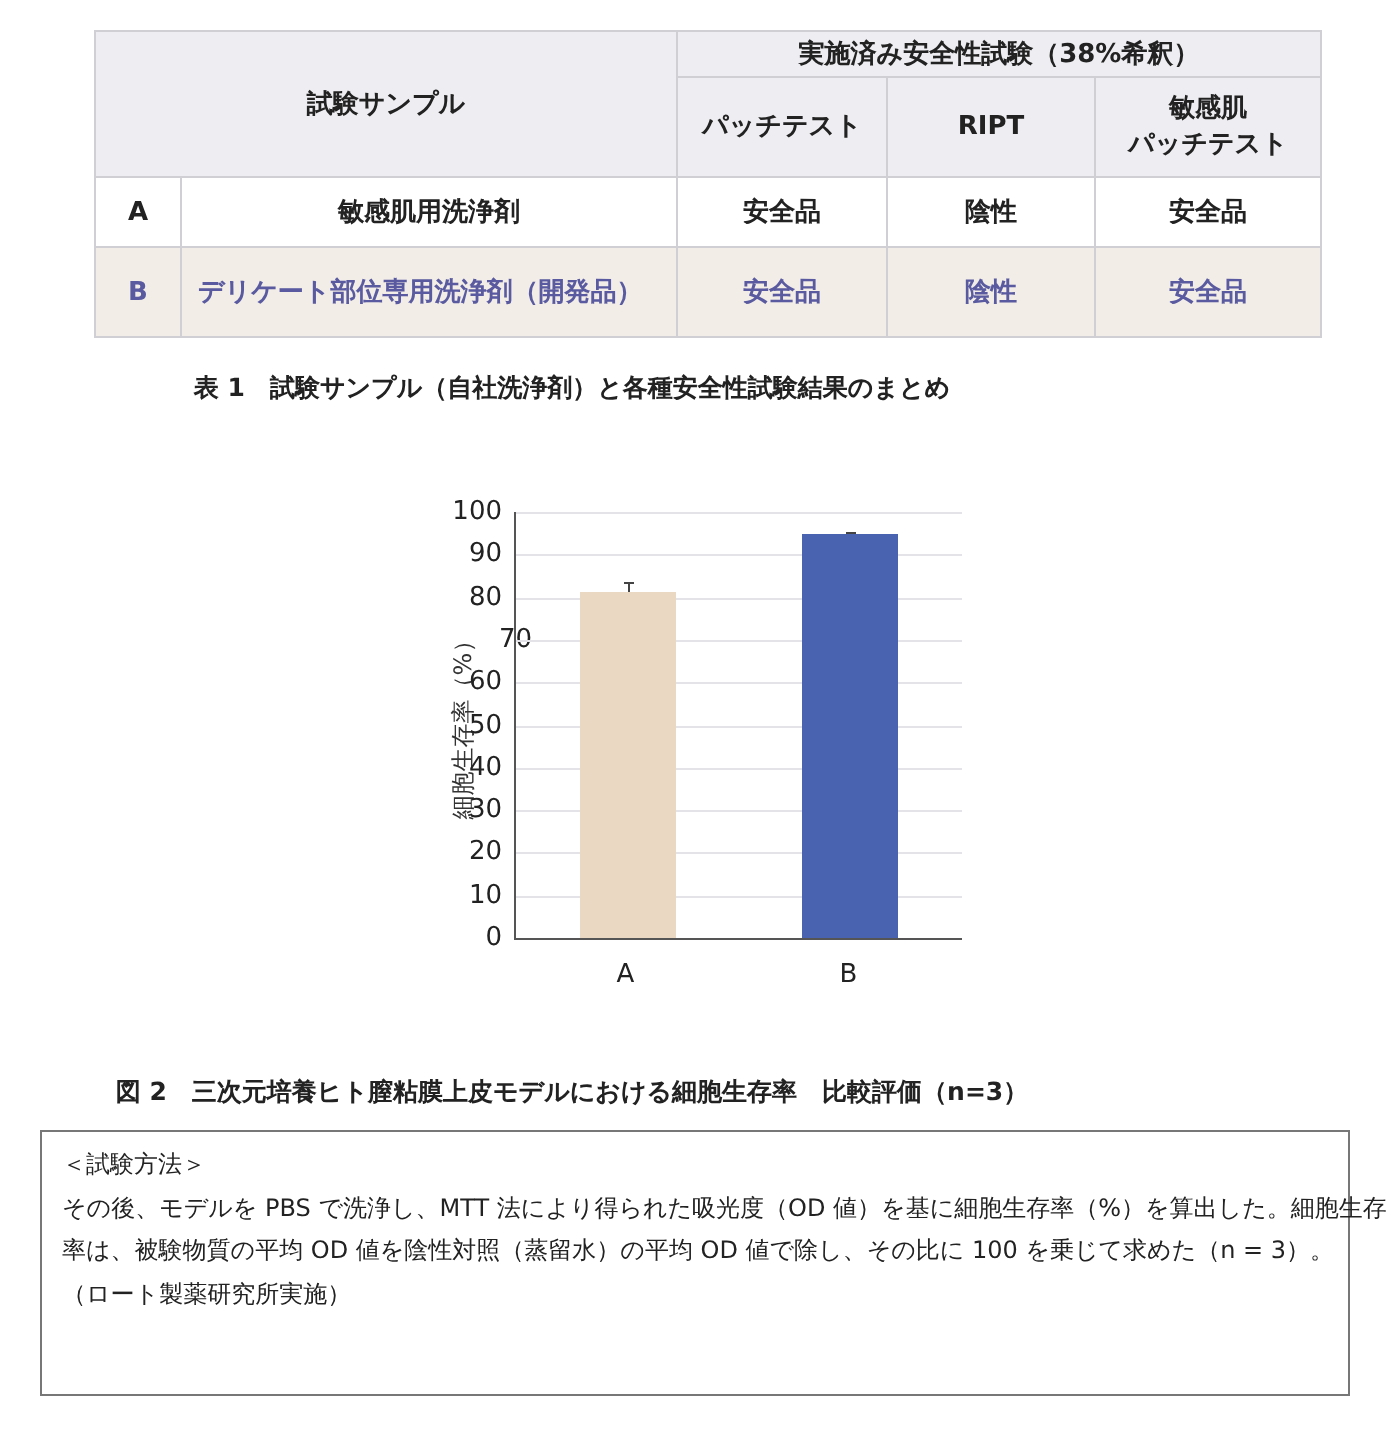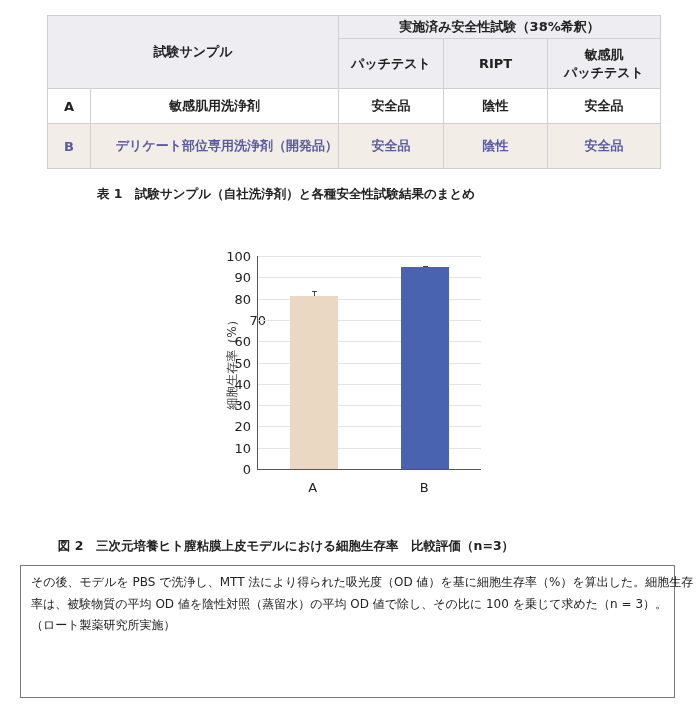--- a/index.html
+++ b/index.html
@@ -6,21 +6,21 @@
     body { width: 700px; height: 720px; position: relative; overflow: hidden;
       font-family: "DejaVu Sans", "Liberation Sans", sans-serif; color: #222; }
 
     
     .tbl { position: absolute; left: 47px; top: 15px; border-collapse: collapse;
       table-layout: fixed; width: 613px; font-size: 13px; font-weight: bold; }
     .tbl td { border: 1px solid #cfcfd4; text-align: center; vertical-align: middle; padding: 0; }
     .tbl .hdr { background: #eeeef2; color: #222; }
     .tbl .row-a td { background: #ffffff; height: 34px; }
     .tbl .row-b td { background: #f2ede7; color: #5a5aa0; height: 44px; }
-    .tbl .row-b td.name { text-align: right; padding-left: 8px; }
+    .tbl .row-b td.name { text-align: left; padding-left: 8px; }
     .tbl .h1 { height: 22px; }
     .tbl .h2 { height: 49px; line-height: 1.35; }
 
     .caption { position: absolute; left: 0; width: 572px; text-align: center;
       font-size: 12.5px; font-weight: bold; color: #222; }
 
     
     .chart { position: absolute; left: 200px; top: 240px; width: 300px; height: 260px; }
     .plot { position: absolute; left: 57px; top: 16px; width: 223px; height: 213px;
       border-left: 1px solid #555; border-bottom: 1px solid #555; }
@@ -118,16 +118,17 @@
     </div>
   <div id="xticks">
       <div class="xtick" style="left: 102.75px;">A</div>
       <div class="xtick" style="left: 214.25px;">B</div>
     </div>
 </div>
 
 <div class="caption" style="top:538px;">図 2　三次元培養ヒト膣粘膜上皮モデルにおける細胞生存率　比較評価（n=3）</div>
 
 <div class="method">
+  <p>＜試験方法＞</p>
   <p>その後、モデルを PBS で洗浄し、MTT 法により得られた吸光度（OD 値）を基に細胞生存率（%）を算出した。細胞生存</p>
   <p>率は、被験物質の平均 OD 値を陰性対照（蒸留水）の平均 OD 値で除し、その比に 100 を乗じて求めた（n = 3）。</p>
   <p>（ロート製薬研究所実施）</p>
 </div>
 
 </body></html>

